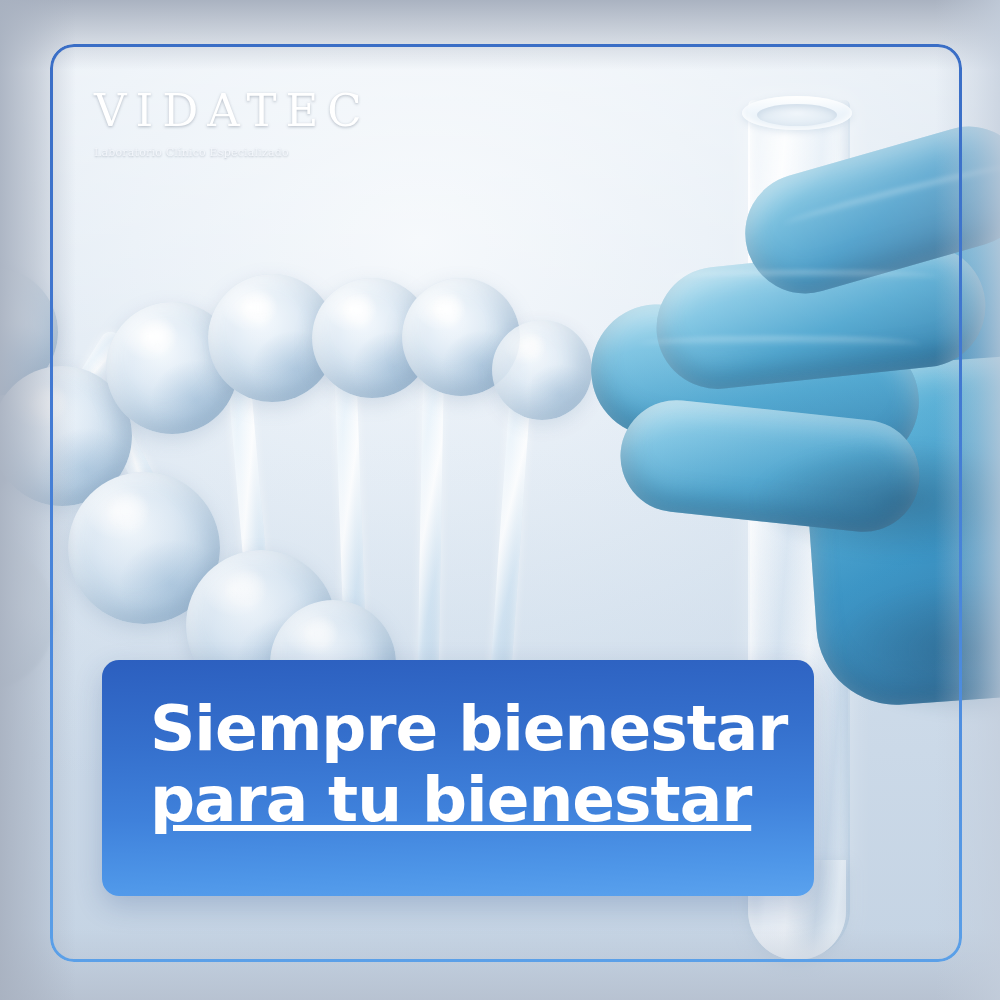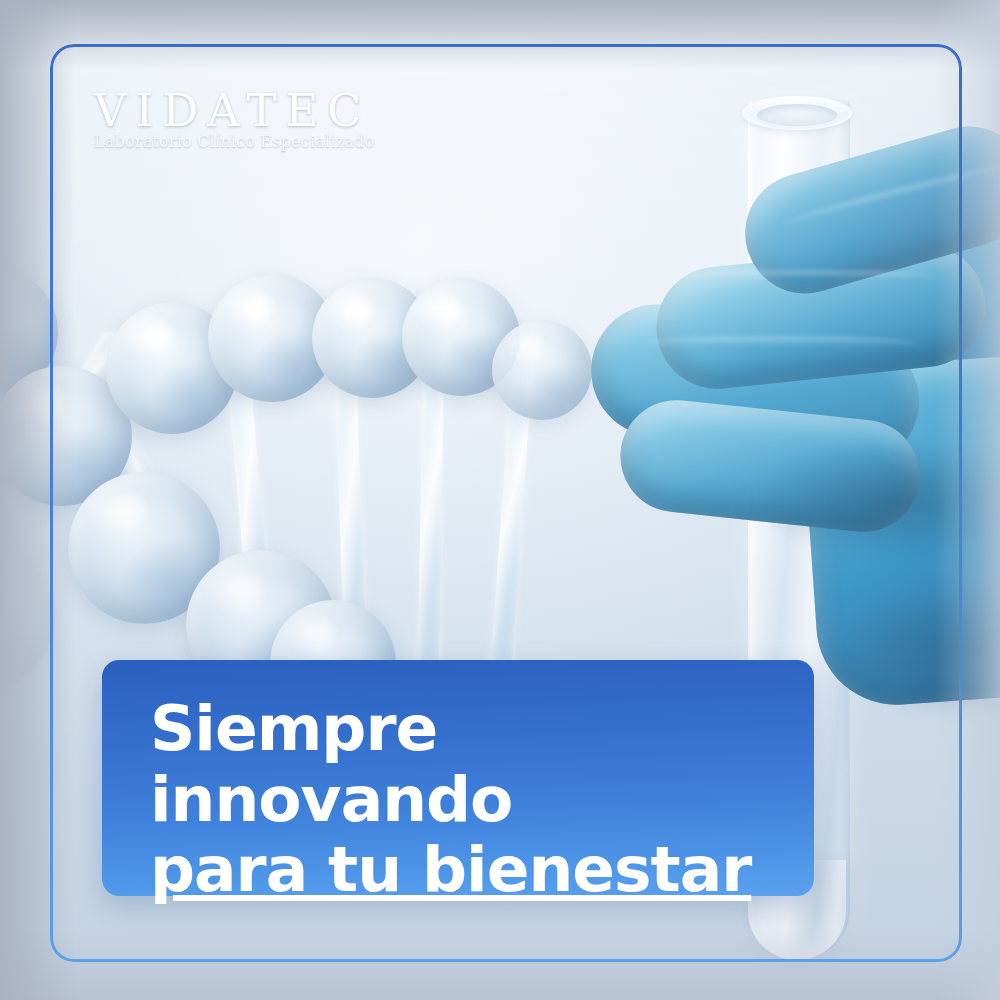--- a/index.html
+++ b/index.html
@@ -167,21 +167,21 @@
   
   .logo{position:absolute;left:94px;top:88px;width:330px;}
   .logo-word{
     font-family:"DejaVu Serif", serif;
     font-size:45px;letter-spacing:9px;color:#ffffff;line-height:1;
     text-shadow:0 1px 3px rgba(60,75,98,.35);
     white-space:nowrap;
   }
   .logo-tag{
     font-family:"DejaVu Serif", serif;
-    font-size:16px;color:#f3f6fb;line-height:1;margin-top:1px;
+    font-size:11px;color:#f3f6fb;line-height:1;margin-top:14px;
     letter-spacing:.2px;white-space:nowrap;
     text-shadow:0 1px 2px rgba(60,75,98,.30);
   }
 
   
   .banner{
     position:absolute;left:102px;top:660px;width:712px;height:236px;
     border-radius:17px;
     background:linear-gradient(178deg,#2c5fbf 0%, #3570cd 34%, #3f81db 62%, #4e96e8 86%, #5aa2ee 100%);
     box-shadow:0 10px 28px rgba(30,70,130,.22);
@@ -264,18 +264,18 @@
 
   <div class="frame"></div>
 
   <div class="logo">
     <div class="logo-word">VIDATEC</div>
     <div class="logo-tag">Laboratorio Clínico Especializado</div>
   </div>
 
   <div class="banner">
     <div class="headline">
-      <span class="l1">Siempre innovando</span>
+      <span class="l1">Siempre bienestar</span>
       <span class="l2">para tu bienestar</span>
     </div>
   </div>
 
 </div>
 
 </body></html>

